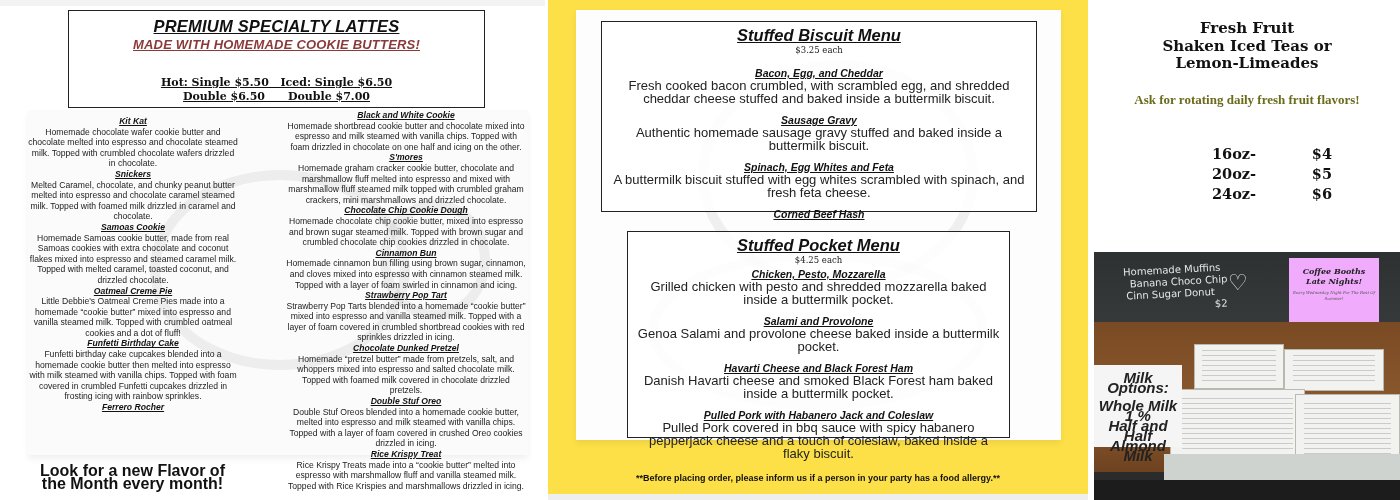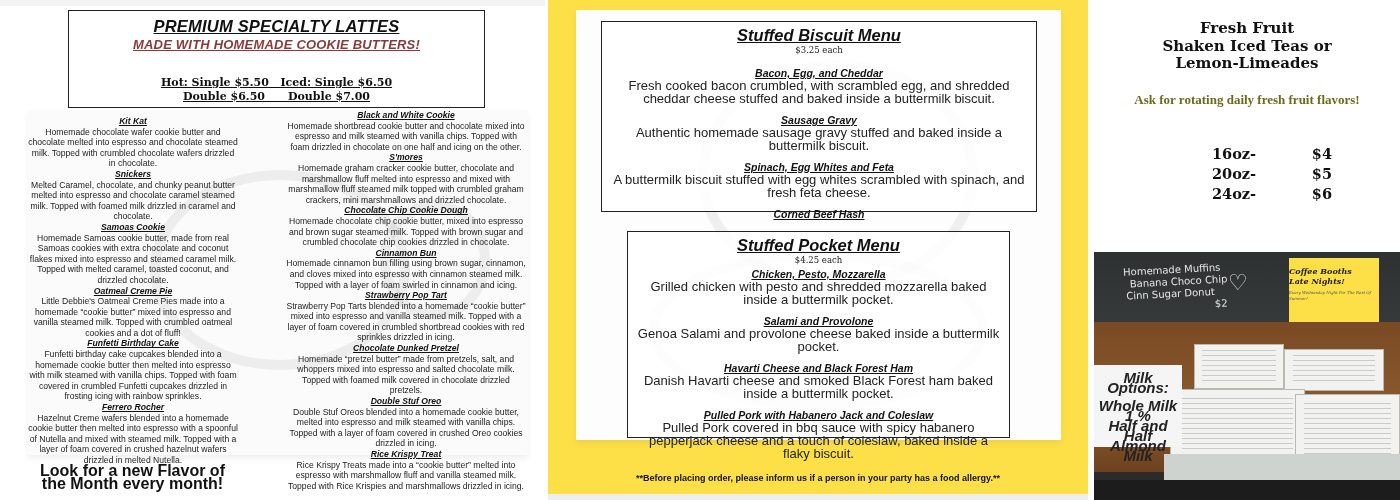--- a/index.html
+++ b/index.html
@@ -94,22 +94,22 @@
 
   
   .photo { position: absolute; left: 1094px; top: 252px; width: 306px; height: 248px; overflow: hidden; background: #2b2b2b; }
   .photo .board { position: absolute; left: 0; top: 0; width: 306px; height: 75px; background: linear-gradient(180deg,#2e3132,#363a3b); }
   .photo .chalk {
     position: absolute; color: #e6e6e6; font-family: "DejaVu Sans", sans-serif; font-size: 10px; line-height: 12px;
     transform: rotate(-3deg);
   }
   .photo .heart { position: absolute; left: 134px; top: 18px; color: #ddd; font-size: 22px; }
   .photo .booth-sign {
-    position: absolute; left: 195px; top: 6px; width: 90px; height: 64px; background: #fde047;
-    font-family: "DejaVu Serif", serif; font-style: italic; font-weight: bold; font-size: 8px; line-height: 10px; color: #222;
+    position: absolute; left: 195px; top: 6px; width: 90px; height: 64px; background: #f0abfc;
+    text-align: center; font-family: "DejaVu Serif", serif; font-style: italic; font-weight: bold; font-size: 8px; line-height: 10px; color: #222;
     padding-top: 8px;
   }
   .photo .booth-sign .small { font-size: 4px; line-height: 6px; font-weight: normal; margin-top: 4px; color: #555; }
   .photo .table { position: absolute; left: 0; top: 70px; width: 306px; height: 150px; background: linear-gradient(180deg,#7a4a24,#8b5a2e 60%,#6e4220); }
   .photo .tray { position: absolute; left: 70px; top: 202px; width: 236px; height: 28px; background: #cfd3d0; }
   .photo .floor { position: absolute; left: 0; top: 228px; width: 306px; height: 20px; background: #1c1c1c; }
   .photo .paper { position: absolute; background: #f2f2f0; border: 1px solid #b9b9b0; }
   .photo .paper .lines { position: absolute; left: 8%; top: 12%; width: 84%; height: 76%;
     background: repeating-linear-gradient(180deg, #9a9a9a 0 1px, transparent 1px 5px); opacity: 0.45; }
   .photo .milk-sign {
@@ -152,21 +152,20 @@
     <div>
         <div class="item-name">Oatmeal Creme Pie</div>
         <div>Little Debbie's Oatmeal Creme Pies made into a homemade “cookie butter” mixed into espresso and vanilla steamed milk. Topped with crumbled oatmeal cookies and a dot of fluff!</div>
       </div>
     <div>
         <div class="item-name">Funfetti Birthday Cake</div>
         <div>Funfetti birthday cake cupcakes blended into a homemade cookie butter then melted into espresso with milk steamed with vanilla chips. Topped with foam covered in crumbled Funfetti cupcakes drizzled in frosting icing with rainbow sprinkles.</div>
       </div>
     <div>
         <div class="item-name">Ferrero Rocher</div>
-        <div>Hazelnut Creme wafers blended into a homemade cookie butter then melted into espresso with a spoonful of Nutella and mixed with steamed milk. Topped with a layer of foam covered in crushed hazelnut wafers drizzled in melted Nutella.</div>
       </div>
   </div>
 
   <div class="latte-col c2">
     <div>
         <div class="item-name">Black and White Cookie</div>
         <div>Homemade shortbread cookie butter and chocolate mixed into espresso and milk steamed with vanilla chips. Topped with foam drizzled in chocolate on one half and icing on the other.</div>
       </div>
     <div>
         <div class="item-name">S'mores</div>

